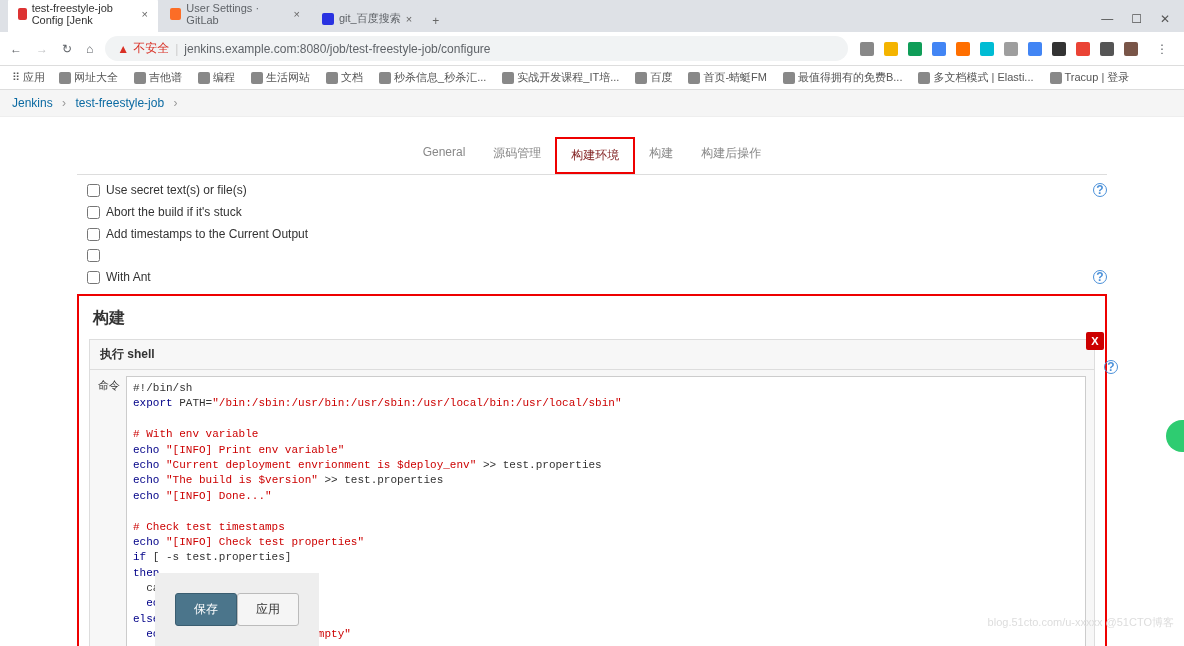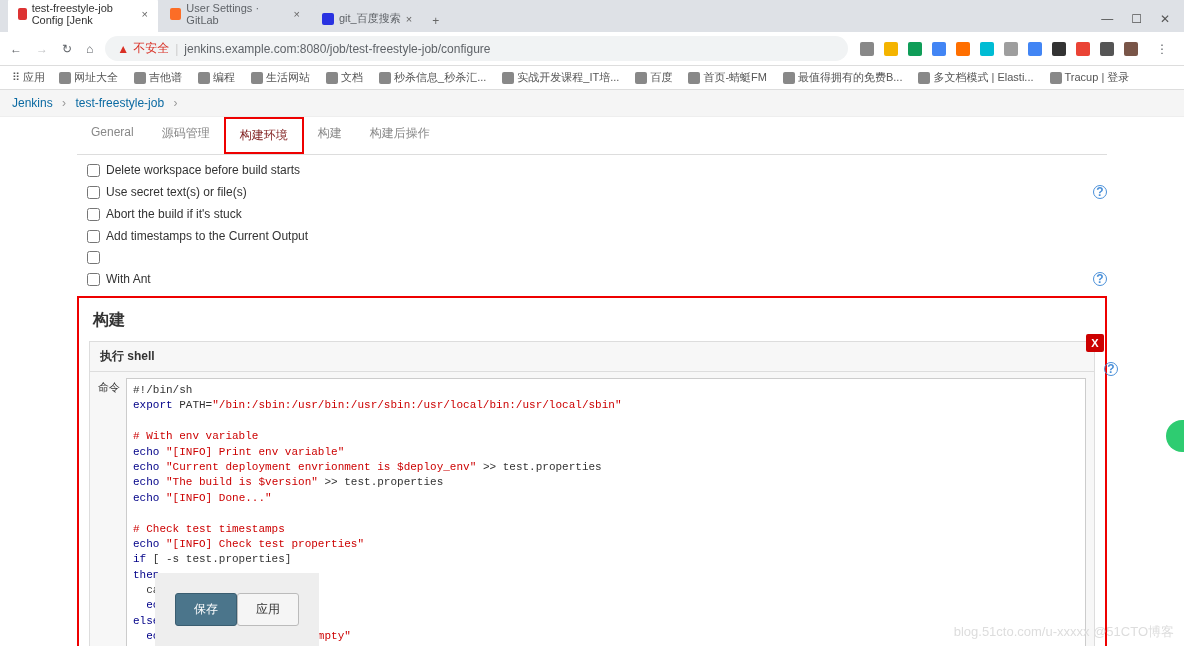--- a/index.html
+++ b/index.html
@@ -26,21 +26,21 @@
 .bookmarks span { cursor: pointer; display: flex; align-items: center; gap: 3px; }
 .bm-icon { width: 12px; height: 12px; background: #888; border-radius: 2px; display: inline-block; }
 
 
 .breadcrumb { padding: 6px 12px; font-size: 12px; color: #555; border-bottom: 1px solid #eee; background:#f5f5f5; }
 .breadcrumb span { color: #0b6aa2; cursor: pointer; }
 .breadcrumb .sep { color: #999; margin: 0 6px; }
 
 .content { max-width: 1030px; margin: 0 auto; padding: 0 0 60px 0; }
 
-.config-tabs { display: flex; border-bottom: 1px solid #ddd; margin-top: 0; }
+.config-tabs { display: flex; border-bottom: 1px solid #ddd; margin-top: 20px; justify-content: center; }
 .config-tab { padding: 8px 14px; color: #888; font-size: 12px; cursor: pointer; }
 .config-tab.active { border: 2px solid #e00; color: #7f1d1d; }
 
 .checkbox-row { display: flex; align-items: center; gap: 6px; padding: 4px 0 4px 10px; font-size: 12px; color: #333; }
 .checkbox-row input { margin: 0; }
 .help-icon { margin-left: auto; color: #4a90d9; font-size: 12px; width:14px; height:14px; border:1px solid #4a90d9; border-radius:50%; display:flex; align-items:center; justify-content:center; font-weight:bold; cursor:pointer; }
 
 .section-box { border: 2px solid #e00; margin-top: 6px; padding: 6px 10px 12px 10px; }
 .section-title { font-size: 16px; font-weight: bold; margin: 6px 0 10px 4px; }
 
@@ -53,21 +53,21 @@
 .step-label { width: 28px; font-size: 11px; color: #333; padding-top: 2px; }
 .code-area { flex: 1; background: #fff; border: 1px solid #ccc; padding: 4px 6px; font-family: "Courier New", monospace; font-size: 11px; line-height: 1.4; white-space: pre; overflow-x: auto; min-height: 190px; }
 .code-area .kw { color: #008; }
 .code-area .str { color: #c00; }
 
 .bottom-bar { position: fixed; bottom: 0; left: 155px; display: flex; gap: 0; padding: 20px; background:#eee; }
 .btn-save { background: #4b758b; color: #fff; padding: 7px 18px; border: 1px solid #3a5d70; border-radius: 3px; cursor: pointer; font-size:12px;}
 .btn-apply { background: #f5f5f5; color: #333; padding: 7px 18px; border: 1px solid #bbb; border-radius: 3px; cursor: pointer; font-size:12px;}
 
 .side-badge { position: fixed; right: 0; top: 420px; width: 18px; height: 32px; background: #2ecc71; border-radius: 16px 0 0 16px; }
-.watermark { position: fixed; right: 10px; bottom: 5px; color: #ddd; font-size: 13px; }
+.watermark { position: fixed; right: 10px; bottom: 16px; color: #ddd; font-size: 11px; }
 </style>
 </head>
 <body>
 
 <div class="browser-tabs">
   <div class="browser-tab active">
     <span style="width:12px;height:12px;background:#d33;border-radius:2px"></span>
     <span>test-freestyle-job Config [Jenk</span>
     <span class="tab-close">×</span>
   </div>
@@ -149,24 +149,20 @@
       <div class="config-tab">General</div>
       <div class="config-tab">源码管理</div>
       <div class="config-tab active">构建环境</div>
       <div class="config-tab">构建</div>
       <div class="config-tab">构建后操作</div>
     </div>
 
   <div id="env-checks" style="padding-top:4px">
       <div class="checkbox-row">
         <input type="checkbox" style="">
-        <span>Delete workspace before build starts</span>
-      </div>
-      <div class="checkbox-row">
-        <input type="checkbox" style="">
         <span>Use secret text(s) or file(s)</span>
         <span class="help-icon">?</span>
       </div>
       <div class="checkbox-row">
         <input type="checkbox" style="">
         <span>Abort the build if it's stuck</span>
       </div>
       <div class="checkbox-row">
         <input type="checkbox" style="">
         <span>Add timestamps to the Current Output</span>

